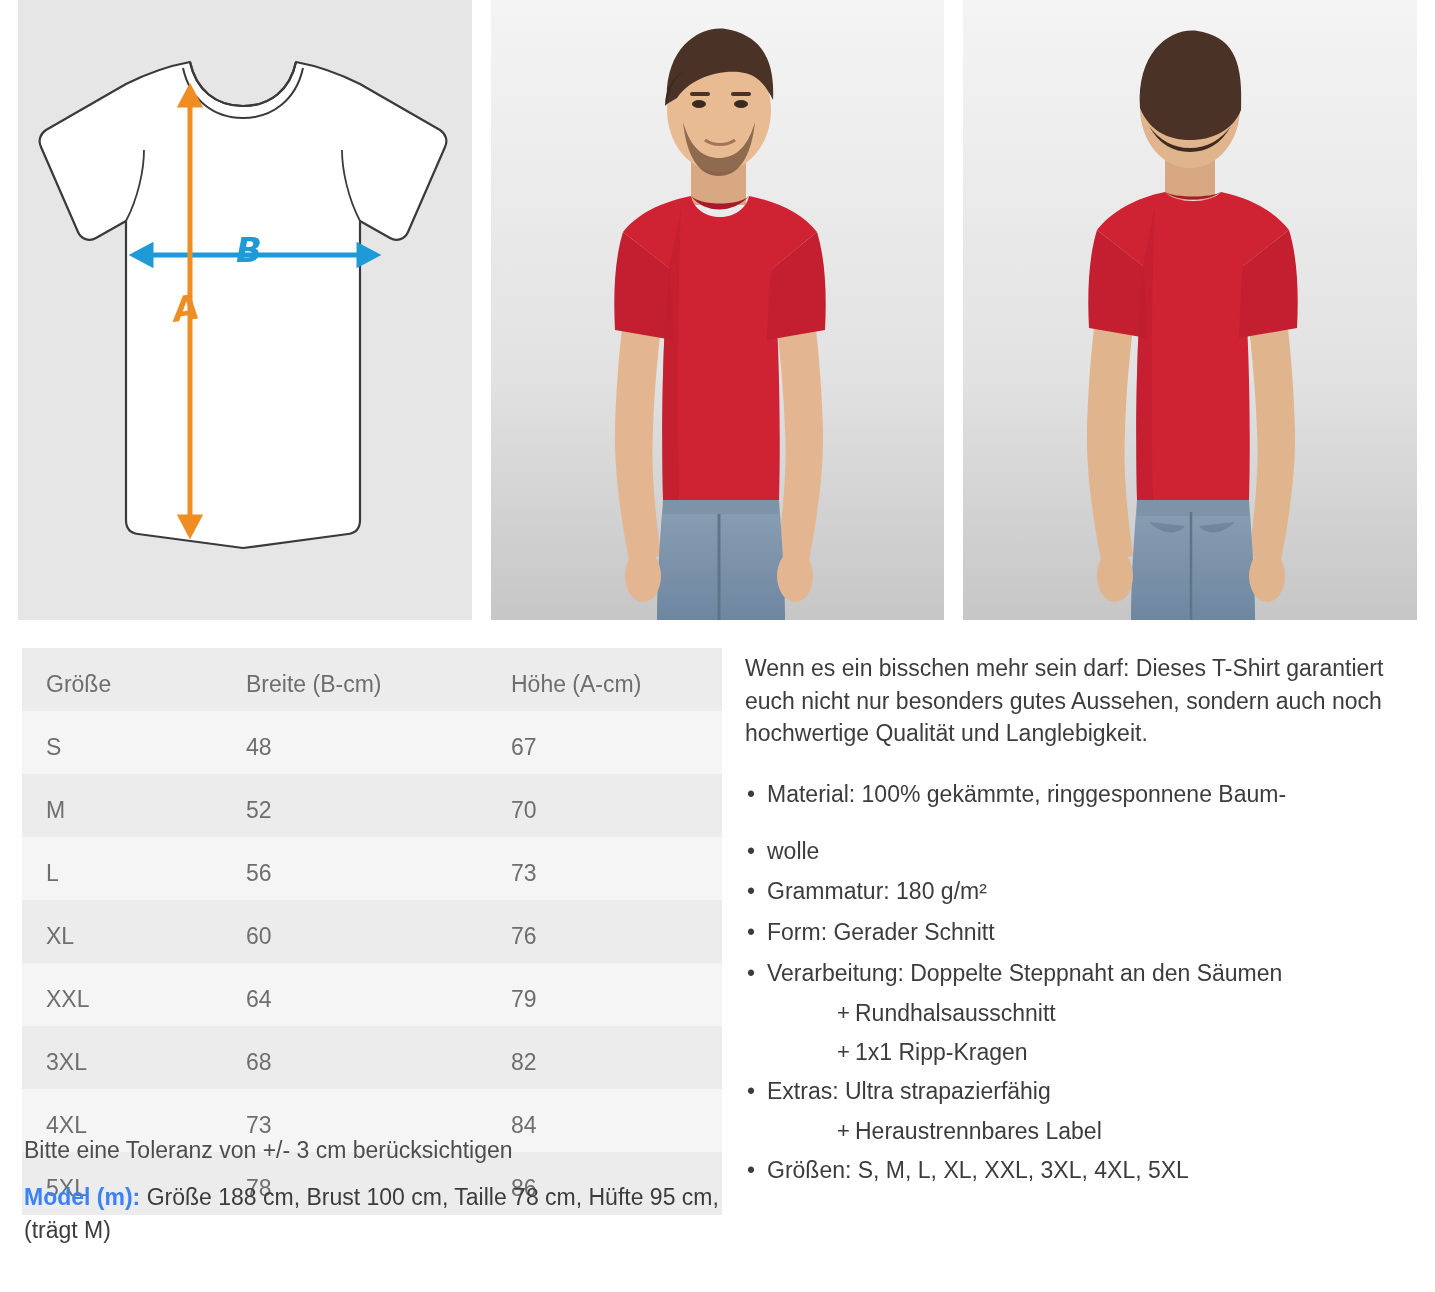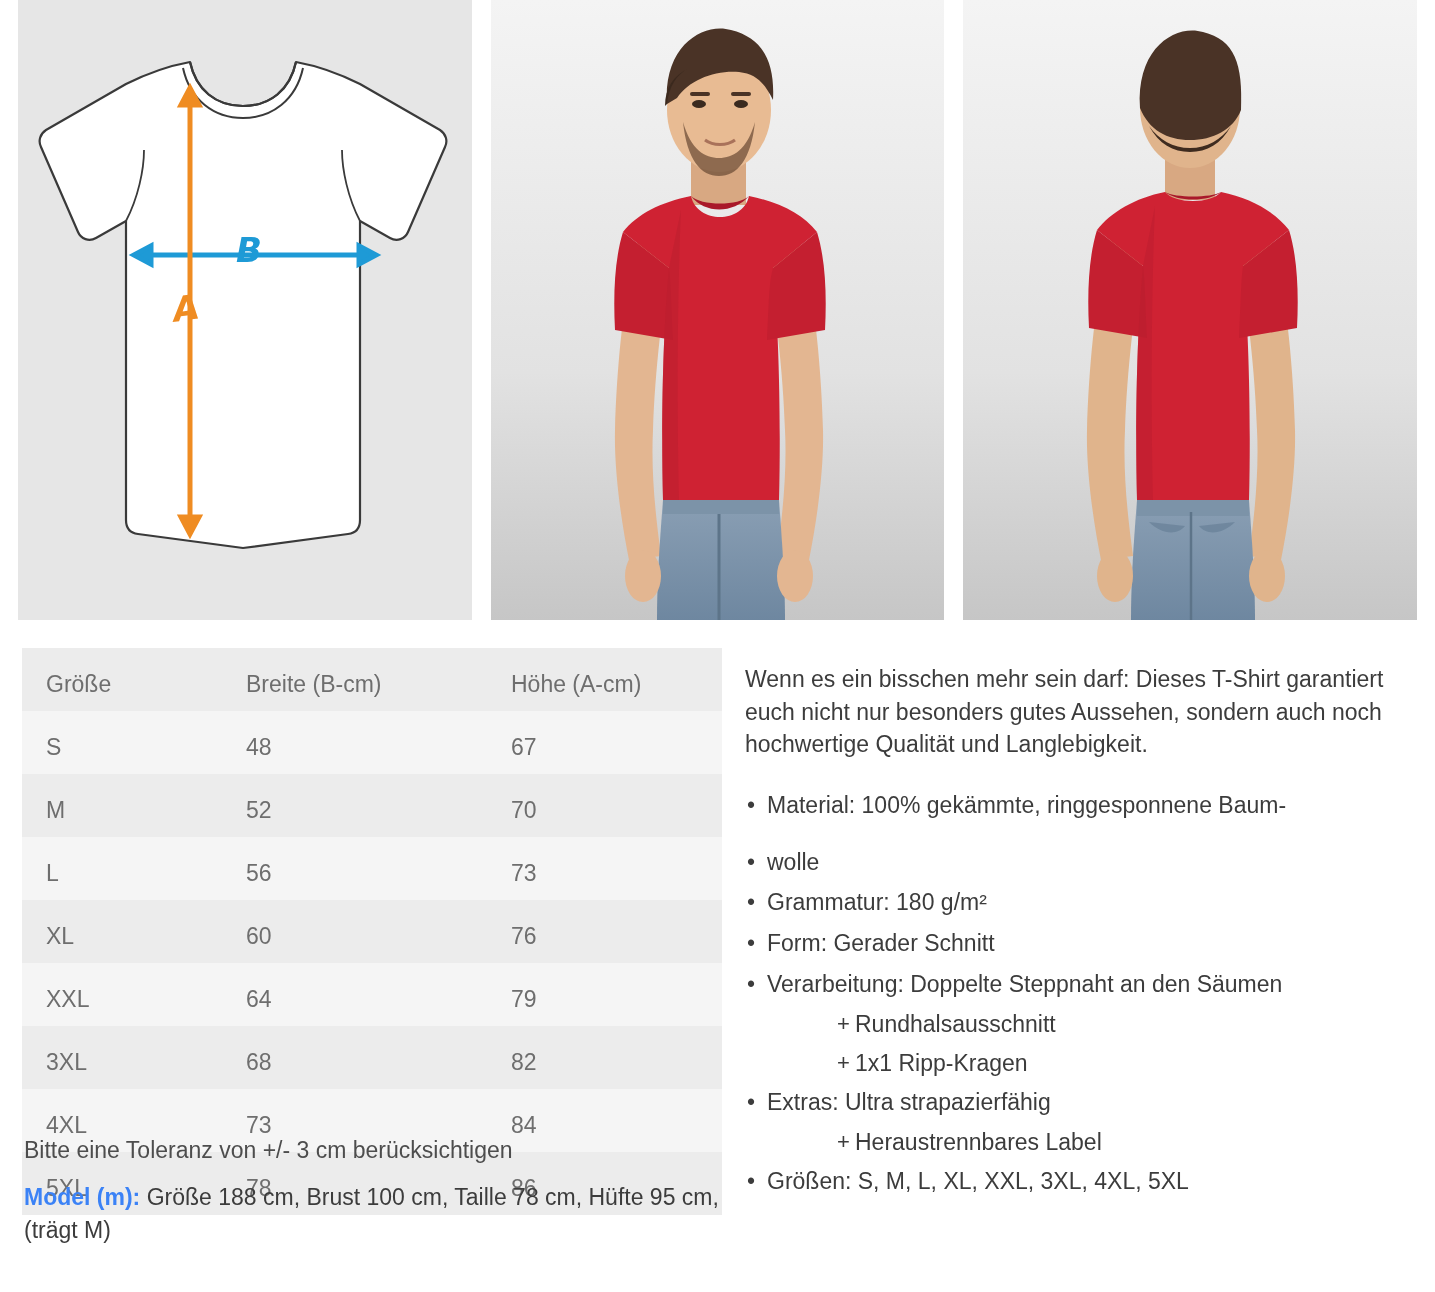--- a/index.html
+++ b/index.html
@@ -90,21 +90,21 @@
     width: 710px;
     font-size: 23px;
     color: #3c3c3c;
     line-height: 1.45;
   }
   .model-info b { font-weight: bold; color: #3b82f6; }
 
   
   .desc {
     position: absolute;
-    left: 745px; top: 15px;
+    left: 745px; top: 4px;
     width: 672px;
     font-size: 23px;
     color: #3c3c3c;
     line-height: 1.42;
   }
   .desc .intro { margin: 0 0 28px 0; }
   .desc ul {
     list-style: none;
     margin: 0; padding: 0;
   }

